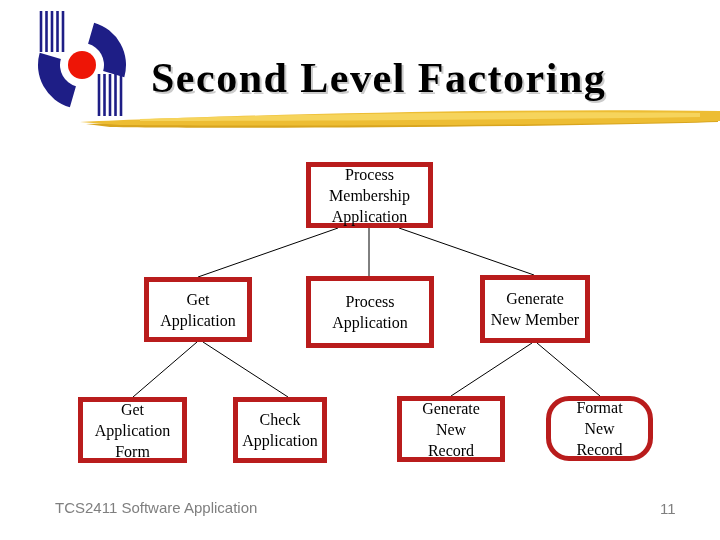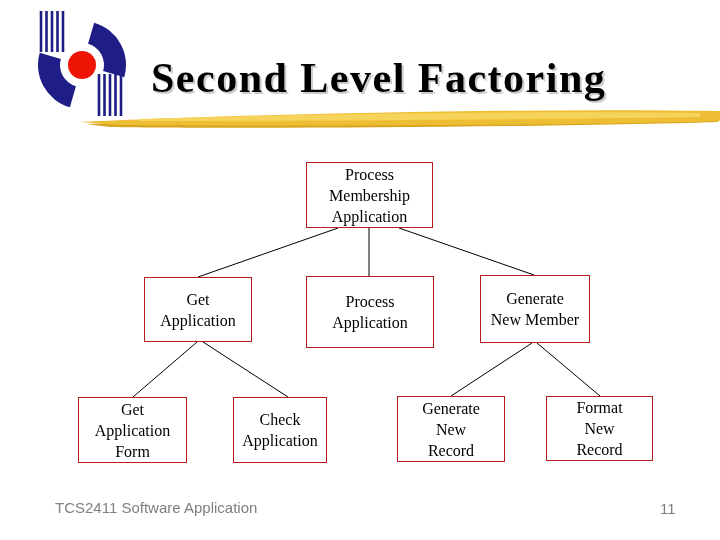--- a/index.html
+++ b/index.html
@@ -23,21 +23,21 @@
     text-shadow: 2px 2px 0 rgba(140,140,140,0.45);
     white-space: nowrap;
   }
 
   
   .stripe { position: absolute; left: 80px; top: 100px; width: 640px; height: 34px; }
 
   
   .node {
     position: absolute;
-    border: 1px solid #b91c1c;
+    border: 5px solid #b91c1c;
     background: #ffffff;
     display: flex; align-items: center; justify-content: center;
     text-align: center;
     font-family: "Liberation Serif", serif;
     font-size: 16px; line-height: 21px; color: #000;
     box-sizing: border-box;
   }
   .node-label { white-space: pre-line; }
 
   .connectors { position: absolute; left: 0; top: 0; width: 720px; height: 540px; pointer-events: none; }
@@ -131,21 +131,21 @@
   </div>
   <div class="node" style="left:233px; top:397px; width:94px; height:66px;">
     <span class="node-label">Check
 Application</span>
   </div>
   <div class="node" style="left:397px; top:396px; width:108px; height:66px;">
     <span class="node-label">Generate
 New
 Record</span>
   </div>
-  <div class="node" style="left:546px; top:396px; width:107px; height:65px;">
+  <div class="node" style="left:546px; top:396px; width:107px; height:65px;border-radius:23px;">
     <span class="node-label">Format
 New
 Record</span>
   </div>
 
   <div class="footer-left">TCS2411 Software Application</div>
   <div class="page-number">11</div>
 
 </div>
 

